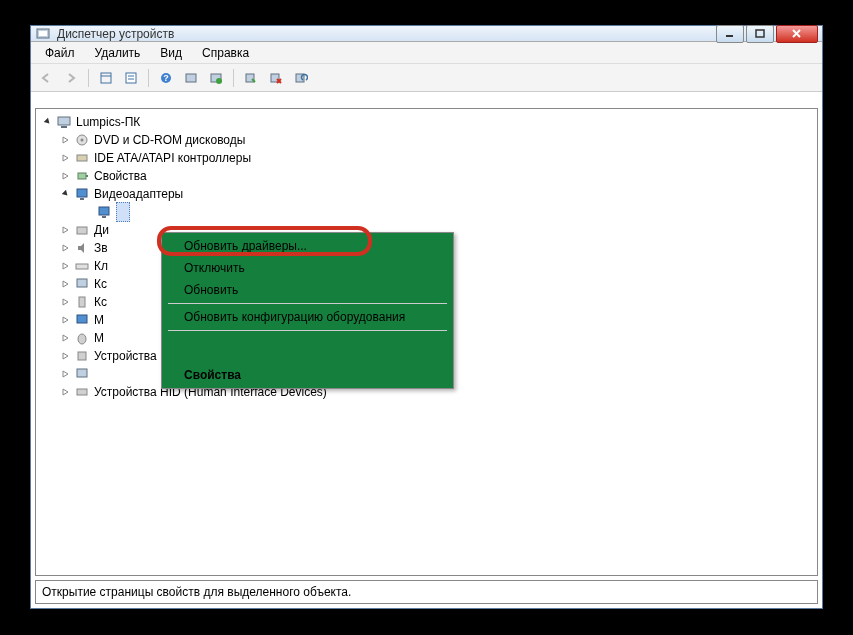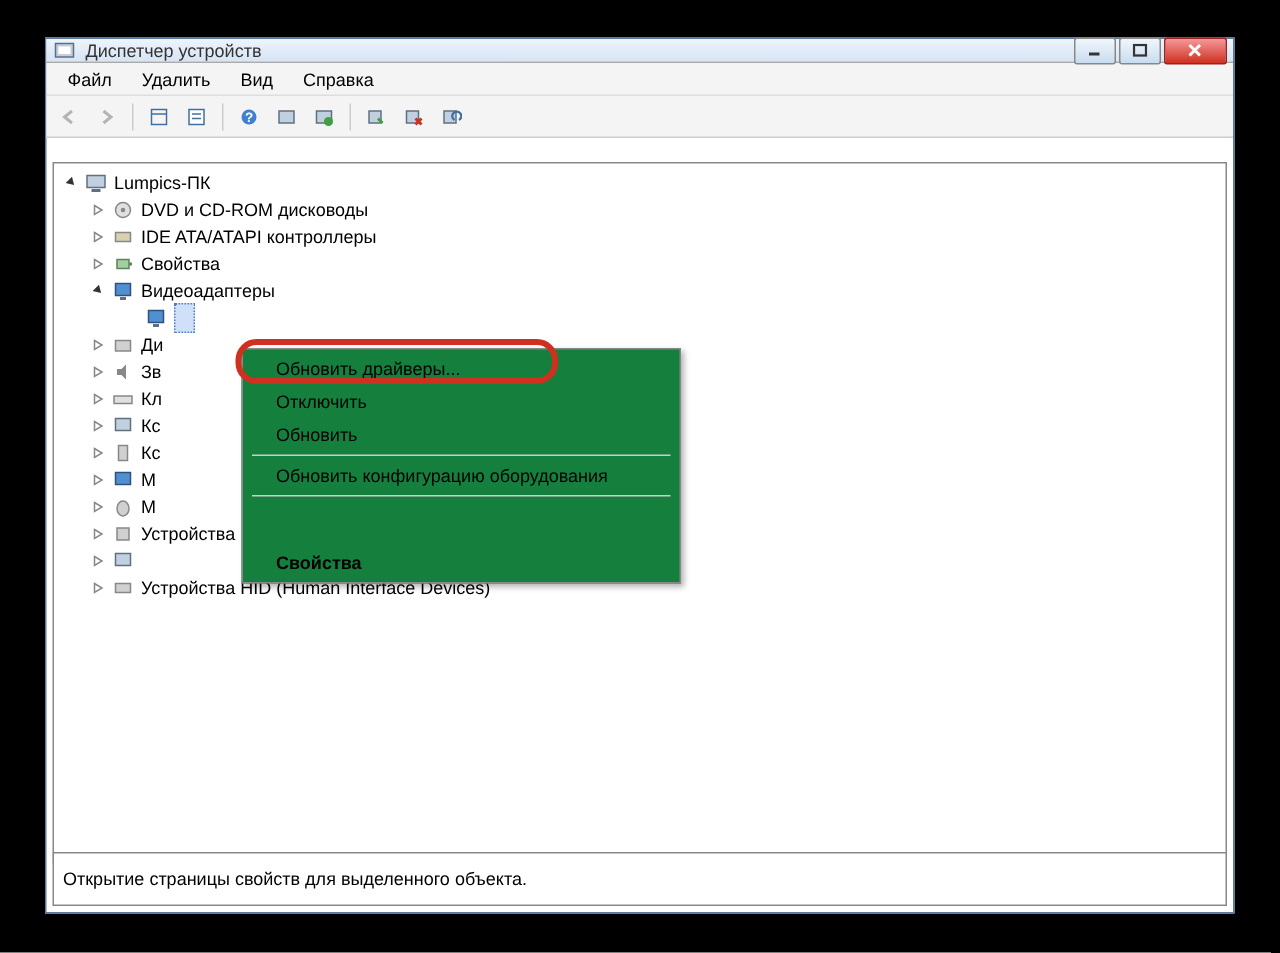--- a/index.html
+++ b/index.html
@@ -26,21 +26,21 @@
 .expander svg { display: block; }
 .indent { display: inline-block; }
 .ticon { width: 16px; height: 16px; margin-right: 4px; display: inline-flex; align-items: center; justify-content: center; }
 .tree-label { cursor: default; }
 .selected { background: #d0e0f8; border: 1px dotted #5080c0; padding: 0 1px; }
 .context-menu { position: absolute; left: 130px; top: 206px; width: 293px; background: #15803d; border: 1px solid #888; box-shadow: 2px 2px 4px rgba(0,0,0,0.3); padding: 2px; z-index: 10; }
 .ctx-item { padding: 4px 20px; cursor: pointer; font-size: 12px; }
 .ctx-item.bold { font-weight: bold; margin-top: 33px; }
 .ctx-sep { height: 1px; background: #ccc; margin: 2px 4px; }
 .highlight { position: absolute; left: 126px; top: 200px; width: 215px; height: 30px; border: 4px solid #d03020; border-radius: 14px; z-index: 20; pointer-events: none; }
-.statusbar { position: absolute; left: 4px; right: 4px; bottom: 4px; height: 36px; border: 1px solid #888; background: #fff; display: flex; align-items: center; padding: 0 6px; font-size: 12px; }
+.statusbar { position: absolute; left: 4px; right: 4px; bottom: 4px; height: 24px; border: 1px solid #888; background: #fff; display: flex; align-items: center; padding: 0 6px; font-size: 12px; }
 </style>
 </head>
 <body>
 
 <div class="window">
   <div class="titlebar">
     <span class="titlebar-icon">
       <svg width="14" height="14" viewBox="0 0 14 14">
           <rect x="1" y="2" width="12" height="9" fill="#c0d0e0" stroke="#607080"></rect>
           <rect x="3" y="4" width="8" height="5" fill="#fff"></rect>

